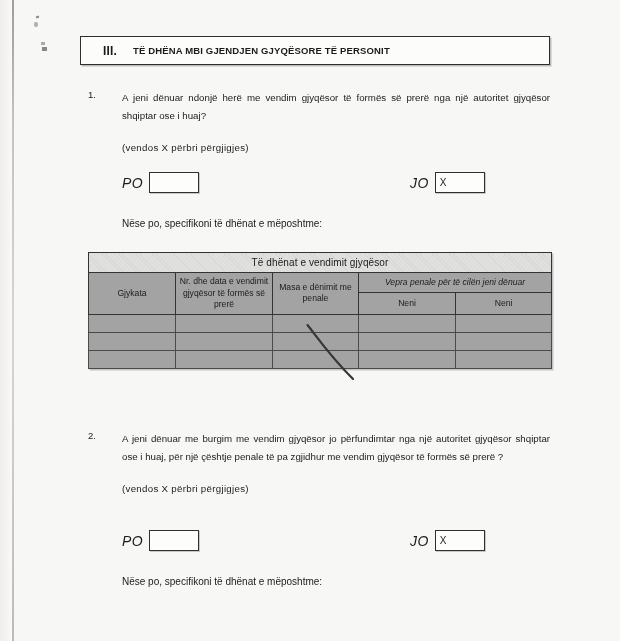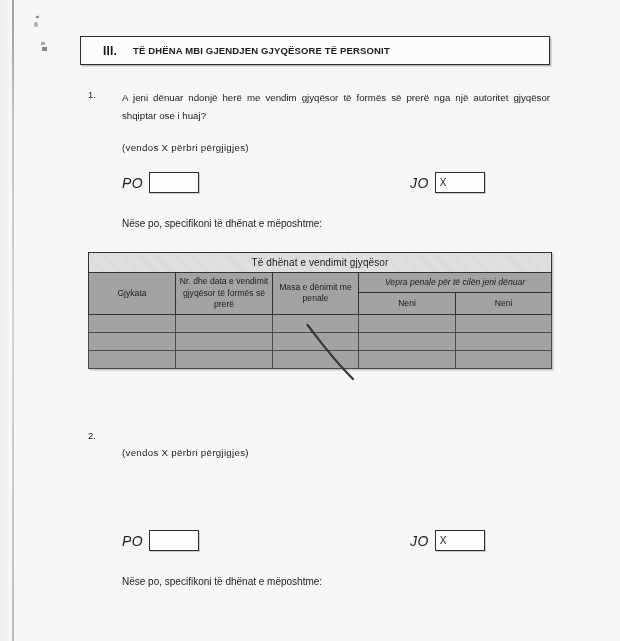--- a/index.html
+++ b/index.html
@@ -284,20 +284,21 @@
   </tbody>
 </table>
 
 <svg id="strike-mark" viewBox="0 0 120 68">
   <path d="M37.5 7 C 47 19, 60 38, 83 61" stroke="#2b2b2b" stroke-width="2.1" fill="none" stroke-linecap="round"></path>
   <path d="M37.5 7 C 47 19, 60 38, 83 61" stroke="#555" stroke-width="0.9" fill="none" stroke-linecap="round" opacity=".6"></path>
 </svg>
 
 <div class="question-block" id="question-2" style="top:430px;">
   <div class="q-num">2.</div>
+  <div class="q-text">A jeni dënuar me  burgim  me  vendim  gjyqësor jo përfundimtar nga një  autoritet gjyqësor shqiptar ose i huaj, për një çështje penale të pa zgjidhur me vendim  gjyqësor të formës së  prerë ?</div>
   <div class="q-hint">(vendos X përbri  përgjigjes)</div>
 </div>
 
 <div class="answer-row" id="answer-row-2" style="top:530px;">
   <div class="answer-group" id="answer-group-po-2">
     <span class="lbl">PO</span>
     <span class="answer-box"></span>
   </div>
   <div class="answer-group" id="answer-group-jo-2">
     <span class="lbl">JO</span>

